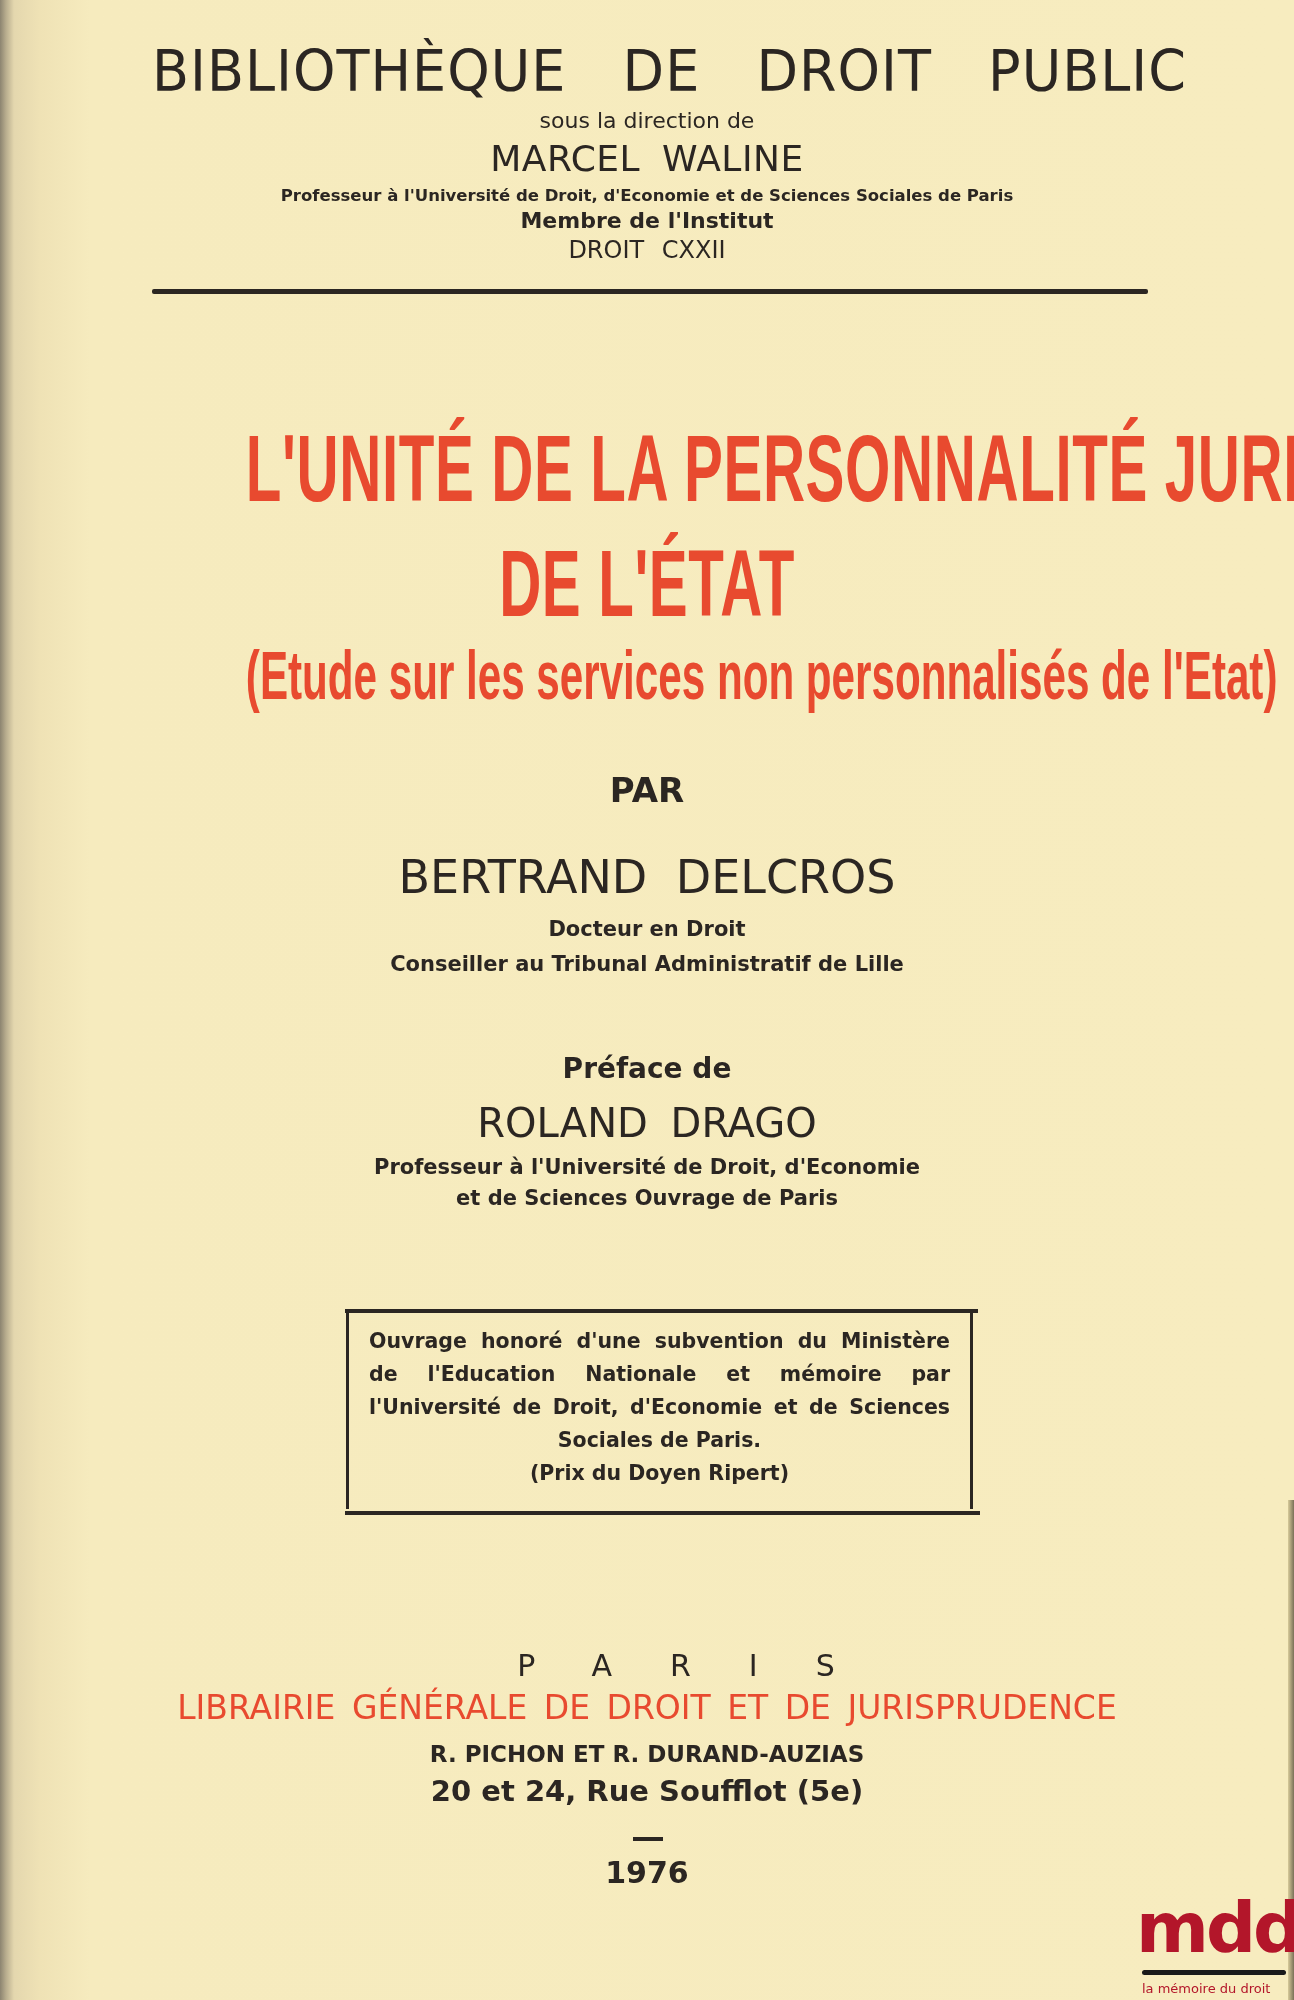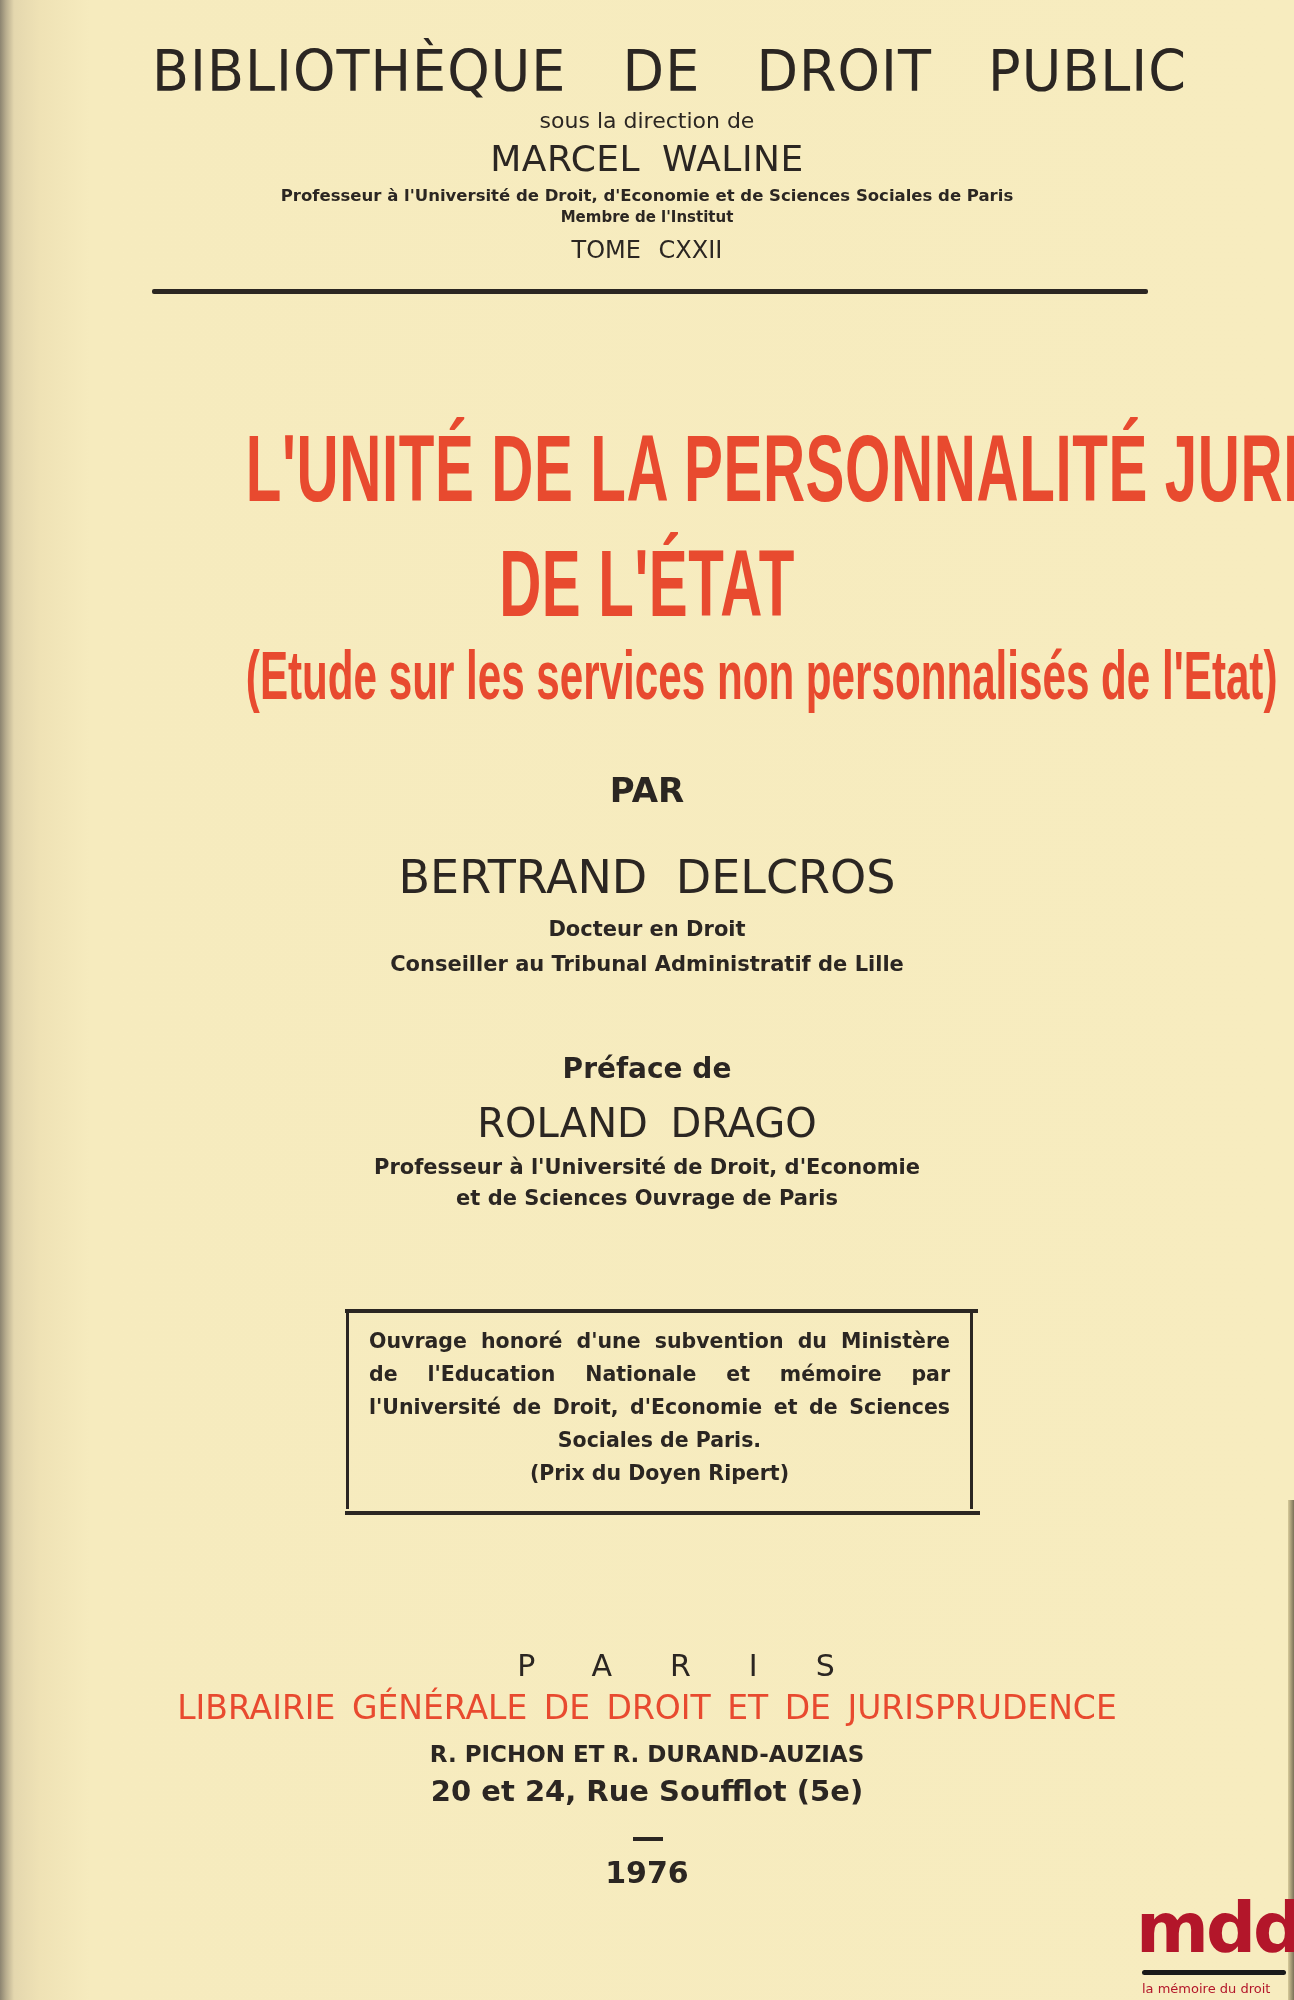--- a/index.html
+++ b/index.html
@@ -20,21 +20,21 @@
   }
   .line { position: absolute; left: 0; width: 1294px; text-align: center; white-space: nowrap; }
   .dark { color: #2b2622; }
   .red  { color: #e84a2f; }
 
   .series-title { top: 40px; left: 152px; width: 996px; font-size: 54px; letter-spacing: 1px;
     word-spacing: 38px; text-align: center; font-family: "DejaVu Sans", sans-serif; transform: scaleY(1.05); }
   .direction { top: 108px; font-size: 22px; }
   .director { top: 138px; font-size: 36px; word-spacing: 10px; letter-spacing: 0.5px; }
   .director-title { top: 186px; font-size: 16.5px; font-weight: bold; }
-  .director-member { top: 208px; font-size: 15px; font-weight: bold; }
+  .director-member { top: 208px; font-size: 22px; font-weight: bold; }
   .tome { top: 236px; font-size: 24px; word-spacing: 10px; }
   .rule-top { position: absolute; left: 152px; top: 289px; width: 996px; height: 5px; background: #2b2622; border-radius: 2px; }
 
   .main-title { font-family: "Liberation Sans", sans-serif; font-weight: bold; color: #e84a2f;
     transform: scaleX(0.62); transform-origin: center top; }
   .title-1 { top: 415px; font-size: 94px; letter-spacing: 1px; }
   .title-2 { top: 530px; font-size: 94px; letter-spacing: 1px; }
   .subtitle { top: 636px; font-size: 68px; }
 
   .par { top: 770px; font-size: 34px; font-weight: bold; }
@@ -71,21 +71,21 @@
 <body>
 
 <div class="page">
   <div class="right-edge"></div>
 
   <div class="line series-title dark">BIBLIOTHÈQUE DE DROIT PUBLIC</div>
   <div class="line direction dark">sous la direction de</div>
   <div class="line director dark">MARCEL WALINE</div>
   <div class="line director-title dark">Professeur à l'Université de Droit, d'Economie et de Sciences Sociales de Paris</div>
   <div class="line director-member dark">Membre de l'Institut</div>
-  <div class="line tome dark">TOME CXXII</div>
+  <div class="line tome dark">DROIT CXXII</div>
   <div class="rule-top"></div>
 
   <div class="line main-title title-1">L'UNITÉ DE LA PERSONNALITÉ JURIDIQUE</div>
   <div class="line main-title title-2">DE L'ÉTAT</div>
   <div class="line main-title subtitle">(Etude sur les services non personnalisés de l'Etat)</div>
 
   <div class="line par dark">PAR</div>
   <div class="line author dark">BERTRAND DELCROS</div>
   <div class="line author-deg dark">Docteur en Droit</div>
   <div class="line author-pos dark">Conseiller au Tribunal Administratif de Lille</div>

